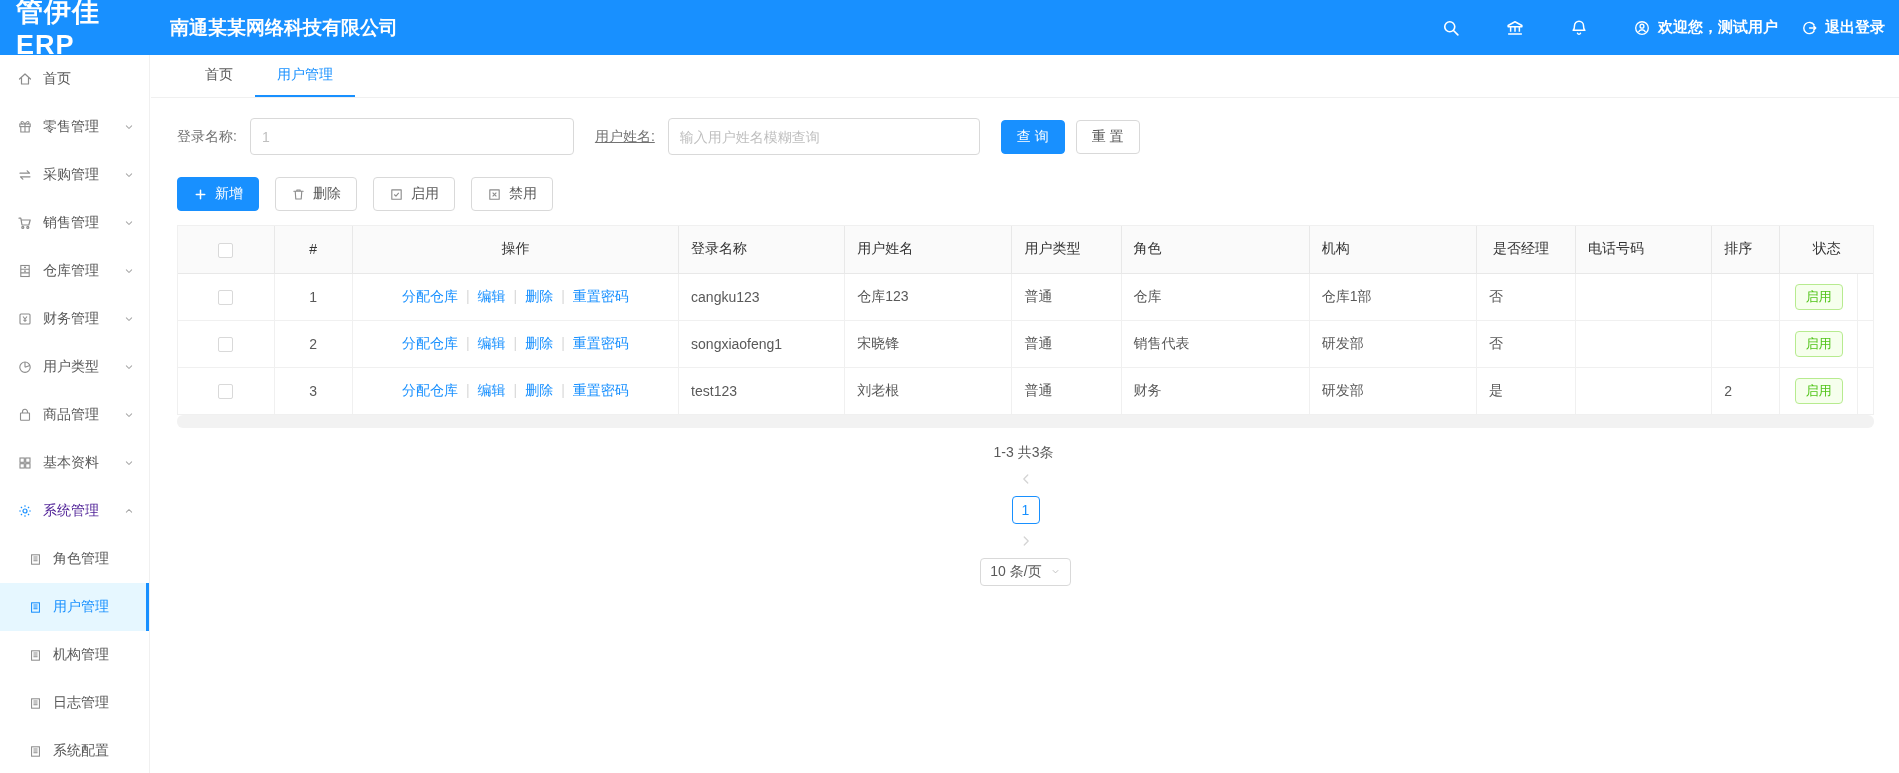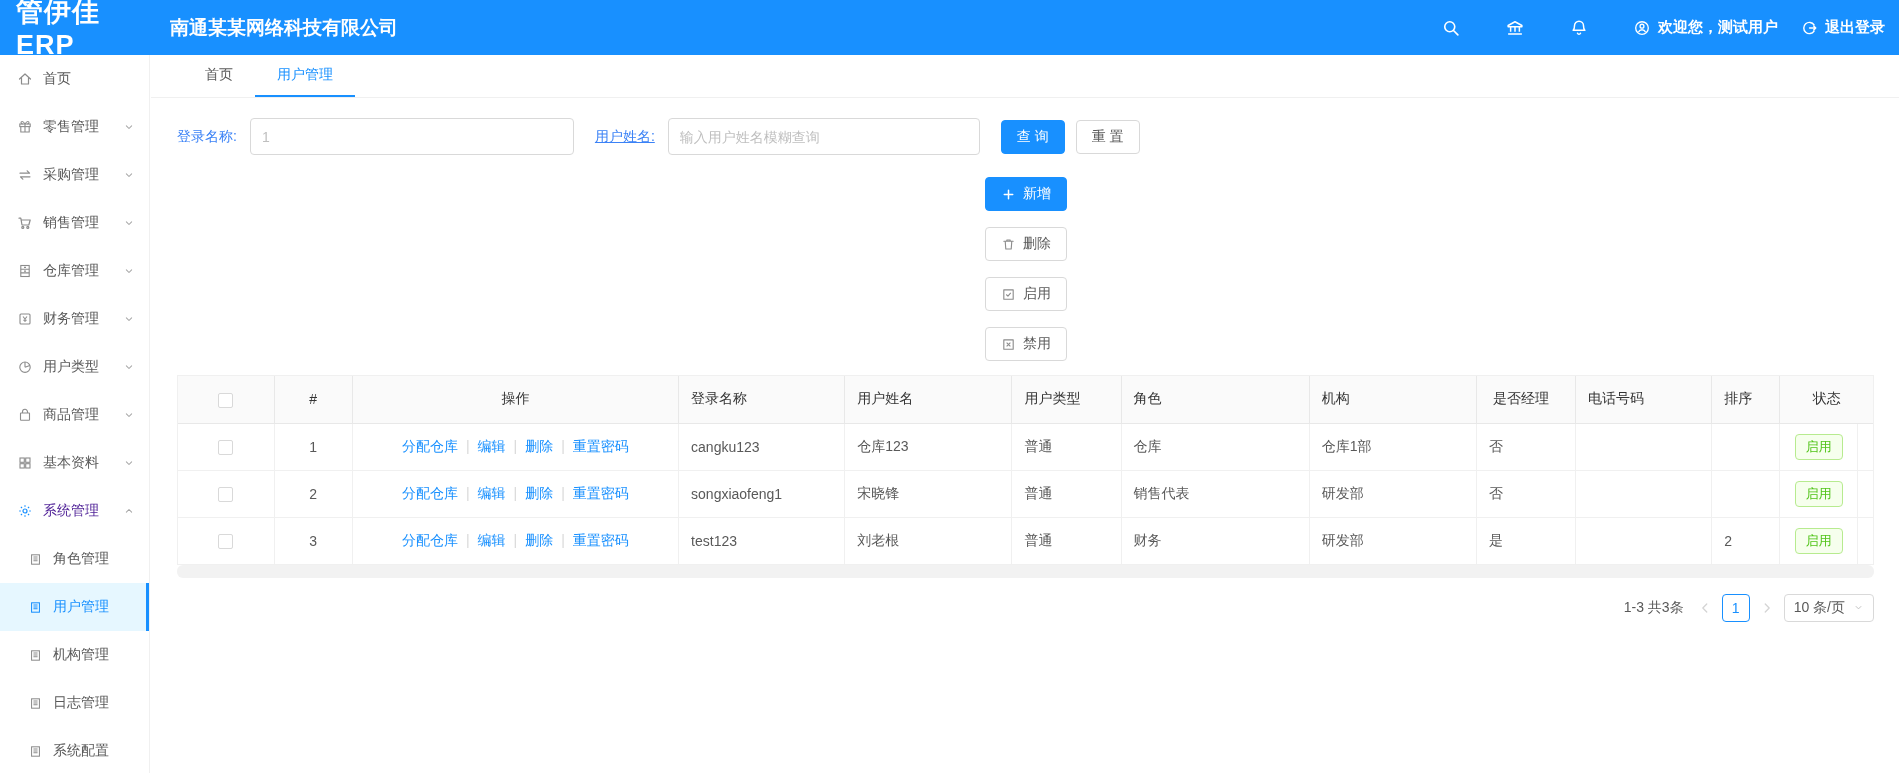--- a/index.html
+++ b/index.html
@@ -54,21 +54,21 @@
   .tab {
     padding:0 22px; display:flex; align-items:center; font-size:14px;
     color:#595959; cursor:pointer; border-bottom:2px solid transparent;
   }
   .tab.active { color:#1890ff; border-bottom-color:#1890ff; }
 
   .content { padding:20px 24px 0 26px; }
 
   
   .filter-row { display:flex; align-items:center; }
-  .flabel { color:#3b82f6; margin-right:13px; white-space:nowrap; }
+  .flabel { color:#737373; margin-right:13px; white-space:nowrap; }
   .tinput {
     height:37px; border:1px solid #d9d9d9; border-radius:4px;
     padding:0 11px; font-size:14px; outline:none; color:#595959;
     font-family:"Liberation Sans","DejaVu Sans",sans-serif;
   }
   .tinput::placeholder { color:#bfbfbf; }
   .input-login { width:324px; color:#bfbfbf; }
   .input-name { width:312px; margin-right:21px; }
   .flabel2 { margin-left:21px;text-decoration:underline; }
   .btn {
@@ -76,21 +76,21 @@
     color:#595959; font-size:14px; display:inline-flex; align-items:center; gap:7px;
     padding:0 15px; cursor:pointer; white-space:nowrap;
     font-family:"Liberation Sans","DejaVu Sans",sans-serif;
   }
   .btn .bicon { width:15px; height:15px; color:#8c8c8c; }
   .btn-primary { background:#1890ff; border-color:#1890ff; color:#fff; }
   .btn-primary .bicon { color:#fff; }
   .btn-reset { margin-left:11px; }
 
   
-  .toolbar { margin-top:22px; display:flex; align-items:center; gap:16px;flex-direction:column; }
+  .toolbar { margin-top:22px; display:flex; align-items:center; gap:16px; }
 
   
   .table-wrap { margin-top:14px; width:1697px; border:1px solid #f0f0f0; border-bottom:none; }
   table.data-table { width:100%; border-collapse:collapse; table-layout:fixed; font-size:14px; }
   .data-table thead th {
     background:#fafafa; height:47px; font-weight:normal; color:#333;
     border-bottom:1px solid #e8e8e8; border-right:1px solid #e8e8e8;
     padding:0 12px; text-align:left;
   }
   .data-table thead th:last-child { border-right:none; }
@@ -108,21 +108,21 @@
   .sep { color:#d9d9d9; margin:0 8px; }
   .badge {
     display:inline-block; padding:3px 10px; font-size:13px; border-radius:4px;
     color:#52c41a; border:1px solid #b7eb8f; background:#f6ffed;
   }
   .scroll-strip { width:1697px; height:13px; background:#f2f2f2; border-radius:6px; }
 
   
   .pager {
     width:1697px; margin-top:16px; display:flex; align-items:center;
-    justify-content:flex-end; gap:10px; color:#595959; font-size:14px;
+    justify-content:flex-end; gap:10px; color:#595959; font-size:14px;flex-direction:column;
   }
   .pg-total { margin-right:4px; }
   .pg-arrow { width:14px; height:14px; color:#d4d4d4; cursor:pointer; }
   .pg-page {
     min-width:28px; height:28px; border:1px solid #1890ff; color:#1890ff;
     border-radius:4px; display:flex; align-items:center; justify-content:center;
     cursor:pointer; background:#fff;
   }
   .pg-size {
     height:28px; border:1px solid #d9d9d9; border-radius:4px; background:#fff;

